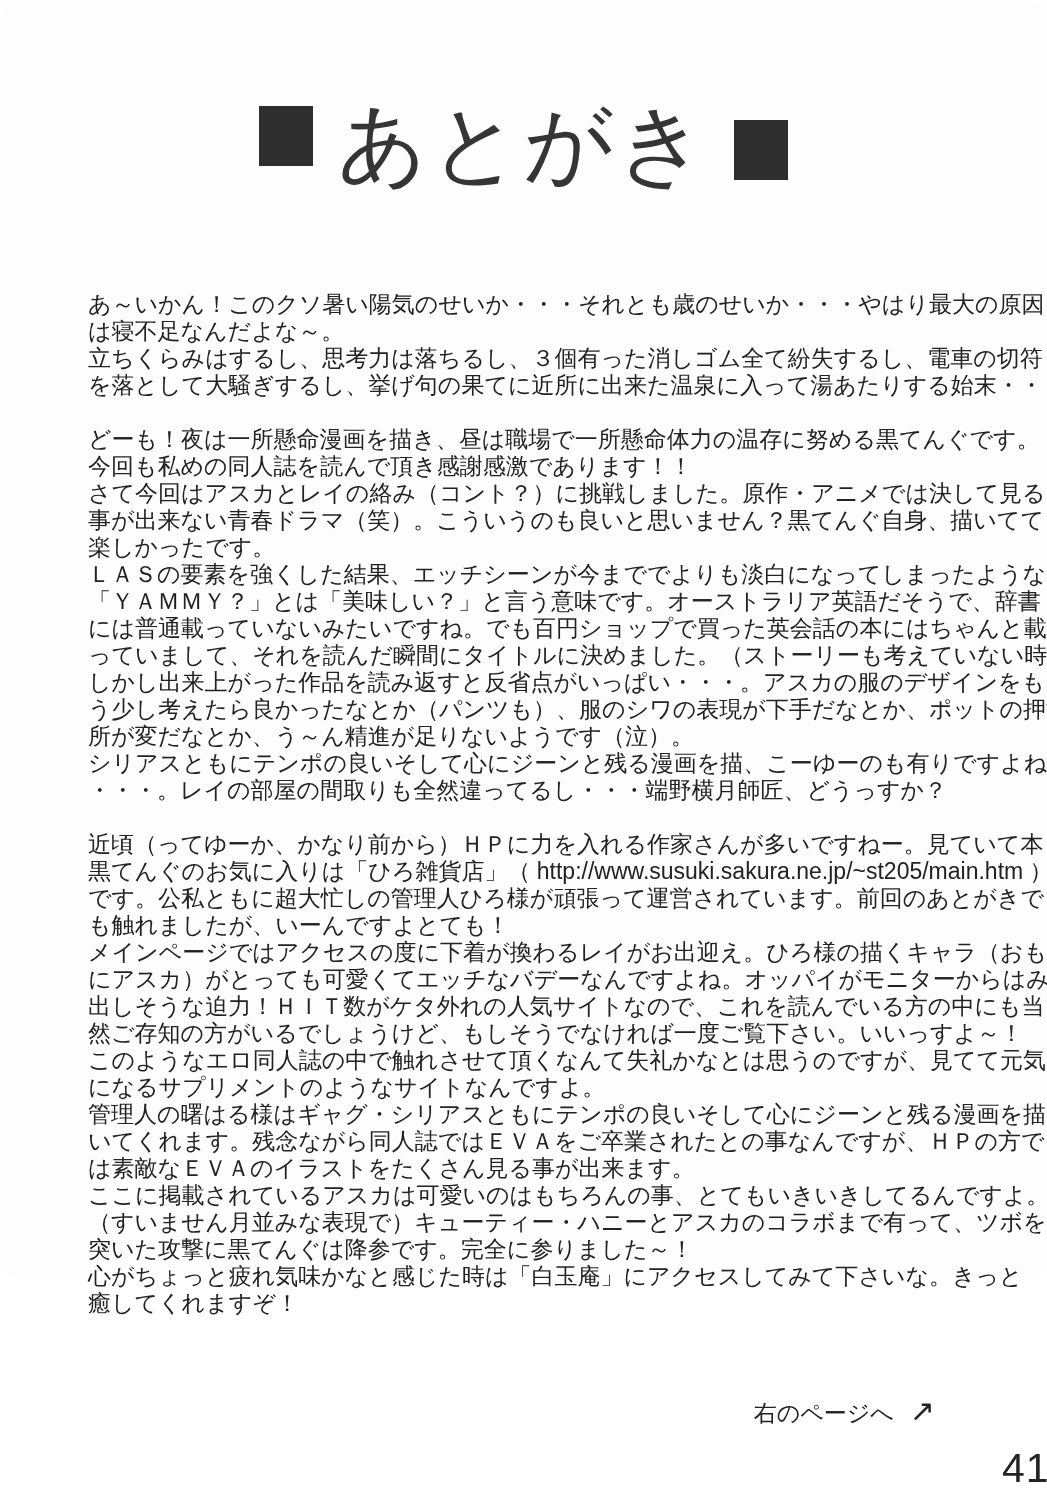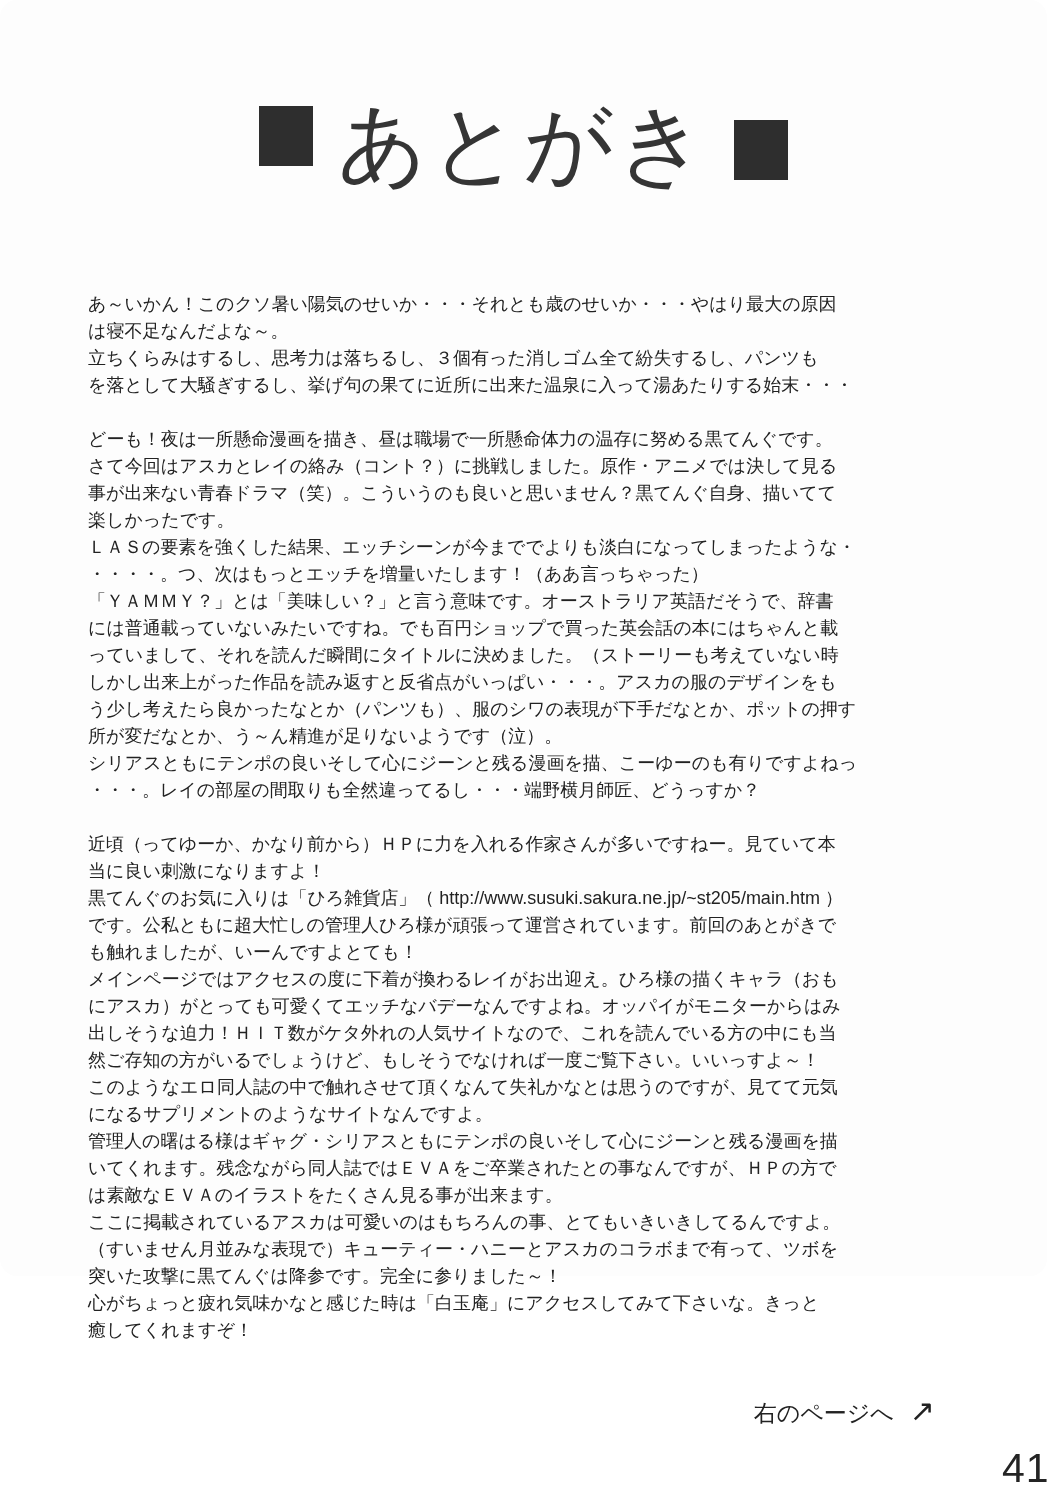--- a/index.html
+++ b/index.html
@@ -46,21 +46,21 @@
     letter-spacing: 3px;
     line-height: 1;
     white-space: nowrap;
   }
   
   .body-text {
     position: absolute;
     top: 291px;
     left: 88px;
     width: 905px;
-    font-size: 18px;
+    font-size: 23px;
     line-height: 27px;
     color: #222222;
   }
   .text-block {
     margin: 0 0 27px 0;
   }
   .text-block:last-child {
     margin-bottom: 9px;
   }
   .text-line {
@@ -100,42 +100,41 @@
   <div class="title-row">
     <div class="title-square left"></div>
     <div class="title-text">あとがき</div>
     <div class="title-square right"></div>
   </div>
 
   <div class="body-text">
       <div class="text-block">
         <div class="text-line">あ～いかん！このクソ暑い陽気のせいか・・・それとも歳のせいか・・・やはり最大の原因</div>
         <div class="text-line">は寝不足なんだよな～。</div>
-        <div class="text-line">立ちくらみはするし、思考力は落ちるし、３個有った消しゴム全て紛失するし、パンツも</div>
+        <div class="text-line">立ちくらみはするし、思考力は落ちるし、３個有った消しゴム全て紛失するし、電車の切符</div>
         <div class="text-line">を落として大騒ぎするし、挙げ句の果てに近所に出来た温泉に入って湯あたりする始末・・・</div>
       </div>
       <div class="text-block">
         <div class="text-line">どーも！夜は一所懸命漫画を描き、昼は職場で一所懸命体力の温存に努める黒てんぐです。</div>
+        <div class="text-line">今回も私めの同人誌を読んで頂き感謝感激であります！！</div>
         <div class="text-line">さて今回はアスカとレイの絡み（コント？）に挑戦しました。原作・アニメでは決して見る</div>
         <div class="text-line">事が出来ない青春ドラマ（笑）。こういうのも良いと思いません？黒てんぐ自身、描いてて</div>
         <div class="text-line">楽しかったです。</div>
         <div class="text-line">ＬＡＳの要素を強くした結果、エッチシーンが今まででよりも淡白になってしまったような・</div>
-        <div class="text-line">・・・・。つ、次はもっとエッチを増量いたします！（ああ言っちゃった）</div>
         <div class="text-line">「ＹＡＭＭＹ？」とは「美味しい？」と言う意味です。オーストラリア英語だそうで、辞書</div>
         <div class="text-line">には普通載っていないみたいですね。でも百円ショップで買った英会話の本にはちゃんと載</div>
         <div class="text-line">っていまして、それを読んだ瞬間にタイトルに決めました。（ストーリーも考えていない時</div>
         <div class="text-line">しかし出来上がった作品を読み返すと反省点がいっぱい・・・。アスカの服のデザインをも</div>
         <div class="text-line">う少し考えたら良かったなとか（パンツも）、服のシワの表現が下手だなとか、ポットの押す</div>
         <div class="text-line">所が変だなとか、う～ん精進が足りないようです（泣）。</div>
         <div class="text-line">シリアスともにテンポの良いそして心にジーンと残る漫画を描、こーゆーのも有りですよねっ</div>
         <div class="text-line">・・・。レイの部屋の間取りも全然違ってるし・・・端野横月師匠、どうっすか？</div>
       </div>
       <div class="text-block">
         <div class="text-line">近頃（ってゆーか、かなり前から）ＨＰに力を入れる作家さんが多いですねー。見ていて本</div>
-        <div class="text-line">当に良い刺激になりますよ！</div>
         <div class="text-line">黒てんぐのお気に入りは「ひろ雑貨店」（ http://www.susuki.sakura.ne.jp/~st205/main.htm ）</div>
         <div class="text-line">です。公私ともに超大忙しの管理人ひろ様が頑張って運営されています。前回のあとがきで</div>
         <div class="text-line">も触れましたが、いーんですよとても！</div>
         <div class="text-line">メインページではアクセスの度に下着が換わるレイがお出迎え。ひろ様の描くキャラ（おも</div>
         <div class="text-line">にアスカ）がとっても可愛くてエッチなバデーなんですよね。オッパイがモニターからはみ</div>
         <div class="text-line">出しそうな迫力！ＨＩＴ数がケタ外れの人気サイトなので、これを読んでいる方の中にも当</div>
         <div class="text-line">然ご存知の方がいるでしょうけど、もしそうでなければ一度ご覧下さい。いいっすよ～！</div>
         <div class="text-line">このようなエロ同人誌の中で触れさせて頂くなんて失礼かなとは思うのですが、見てて元気</div>
         <div class="text-line">になるサプリメントのようなサイトなんですよ。</div>
         <div class="text-line">管理人の曙はる様はギャグ・シリアスともにテンポの良いそして心にジーンと残る漫画を描</div>

